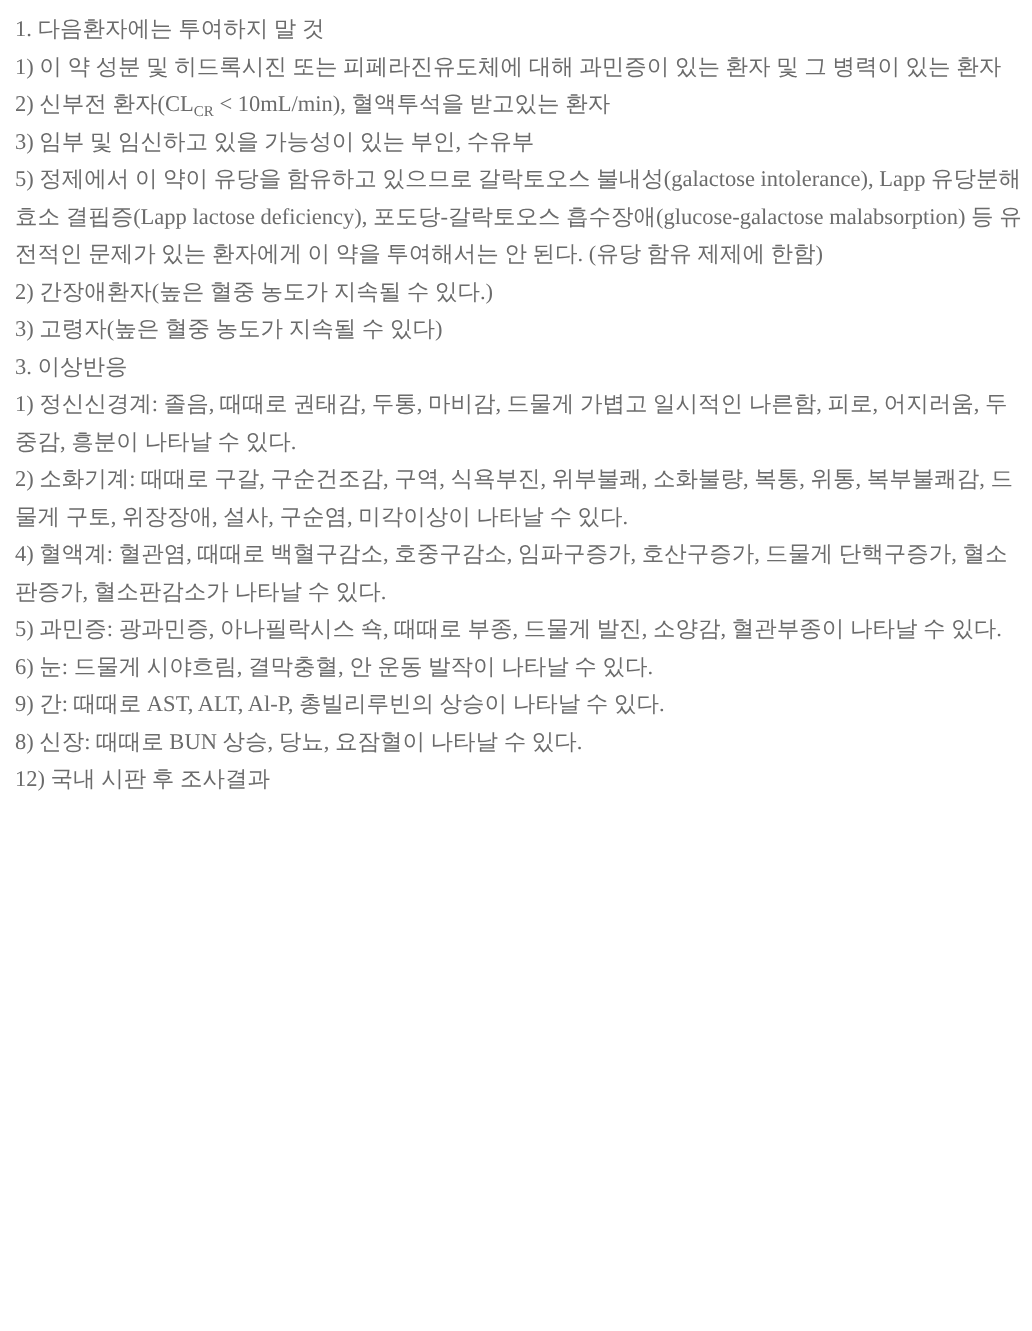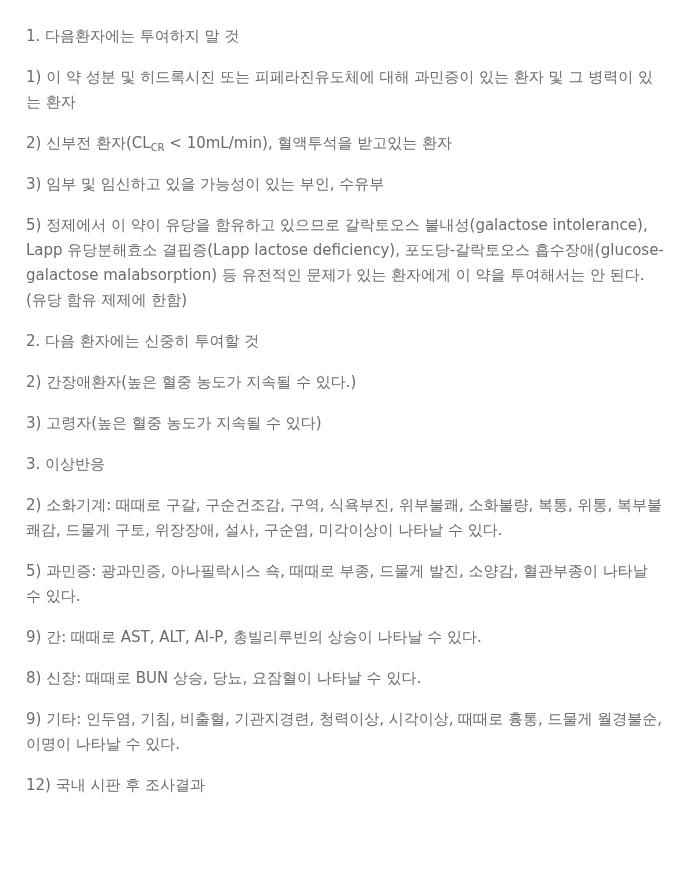--- a/index.html
+++ b/index.html
@@ -15,43 +15,45 @@
     background: #ffffff;
     font-family: "DejaVu Sans", sans-serif;
     font-size: 15px;
     line-height: 25px;
     color: #6b6b6b;
     letter-spacing: 0px;
     word-break: normal;
     overflow: hidden;
   }
   .ln {
-    margin: 16px;
+    margin: 0;
     padding: 0;
+    font-family: Liberation Serif, serif;
   }
   .sub {
     font-size: 10px;
     line-height: 0;
     vertical-align: -3px;
     text-align: center;
   }
 </style>
 </head>
 <body>
 
 <div class="page">
   <p class="ln">1. 다음환자에는 투여하지 말 것</p>
   <p class="ln">1) 이 약 성분 및 히드록시진 또는 피페라진유도체에 대해 과민증이 있는 환자 및 그 병력이 있는 환자</p>
   <p class="ln"><span>2) 신부전 환자(CL</span><sub class="sub">CR</sub><span> &lt; 10mL/min), 혈액투석을 받고있는 환자</span></p>
   <p class="ln">3) 임부 및 임신하고 있을 가능성이 있는 부인, 수유부</p>
   <p class="ln">5) 정제에서 이 약이 유당을 함유하고 있으므로 갈락토오스 불내성(galactose intolerance), Lapp 유당분해효소 결핍증(Lapp lactose deficiency), 포도당-갈락토오스 흡수장애(glucose-galactose malabsorption) 등 유전적인 문제가 있는 환자에게 이 약을 투여해서는 안 된다. (유당 함유 제제에 한함)</p>
-  <p class="ln">2. 다음 환자에는 신중히 투여할 것</p>
   <p class="ln">2) 간장애환자(높은 혈중 농도가 지속될 수 있다.)</p>
   <p class="ln">3) 고령자(높은 혈중 농도가 지속될 수 있다)</p>
   <p class="ln">3. 이상반응</p>
+  <p class="ln">1) 정신신경계: 졸음, 때때로 권태감, 두통, 마비감, 드물게 가볍고 일시적인 나른함, 피로, 어지러움, 두중감, 흥분이 나타날 수 있다.</p>
   <p class="ln">2) 소화기계: 때때로 구갈, 구순건조감, 구역, 식욕부진, 위부불쾌, 소화불량, 복통, 위통, 복부불쾌감, 드물게 구토, 위장장애, 설사, 구순염, 미각이상이 나타날 수 있다.</p>
+  <p class="ln">4) 혈액계: 혈관염, 때때로 백혈구감소, 호중구감소, 임파구증가, 호산구증가, 드물게 단핵구증가, 혈소판증가, 혈소판감소가 나타날 수 있다.</p>
   <p class="ln">5) 과민증: 광과민증, 아나필락시스 쇽, 때때로 부종, 드물게 발진, 소양감, 혈관부종이 나타날 수 있다.</p>
+  <p class="ln">6) 눈: 드물게 시야흐림, 결막충혈, 안 운동 발작이 나타날 수 있다.</p>
   <p class="ln">9) 간: 때때로 AST, ALT, Al-P, 총빌리루빈의 상승이 나타날 수 있다.</p>
   <p class="ln">8) 신장: 때때로 BUN 상승, 당뇨, 요잠혈이 나타날 수 있다.</p>
-  <p class="ln">9) 기타: 인두염, 기침, 비출혈, 기관지경련, 청력이상, 시각이상, 때때로 흉통, 드물게 월경불순, 이명이 나타날 수 있다.</p>
   <p class="ln">12) 국내 시판 후 조사결과</p>
 
 </div>
 
 </body></html>

